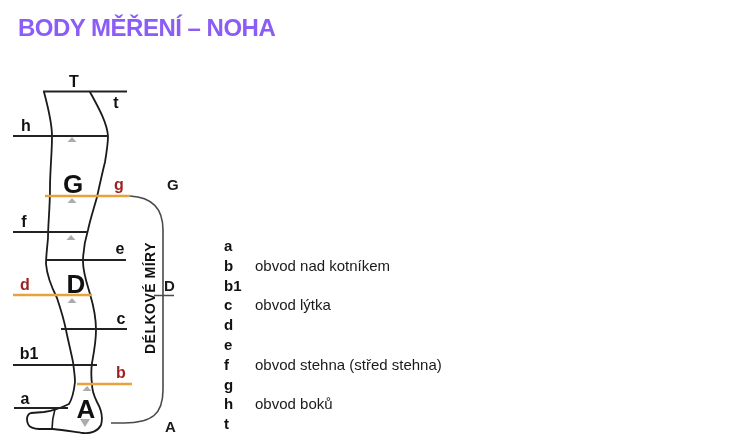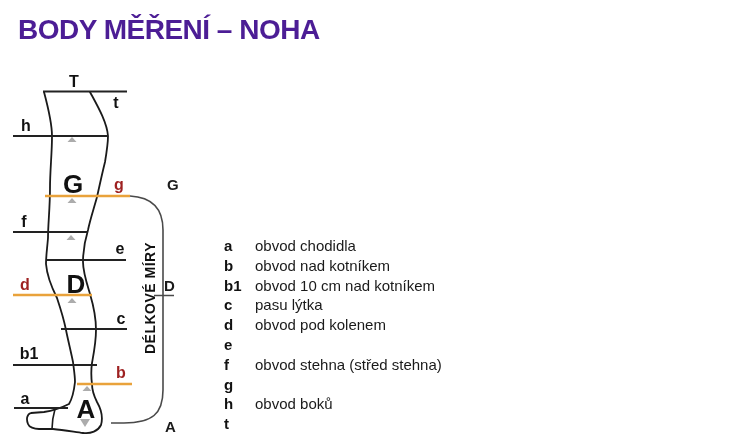--- a/index.html
+++ b/index.html
@@ -2,21 +2,21 @@
 <html><head>
 <meta charset="utf-8">
 <style>
   html,body{margin:0;padding:0;background:#fff;}
   .canvas{
     position:relative;width:750px;height:441px;background:#ffffff;overflow:hidden;
     font-family:"Liberation Sans",sans-serif;
   }
   .title{
     position:absolute;left:18px;top:14px;margin:0;
-    font-size:28px;font-weight:700;color:#4c1d95;letter-spacing:-0.5px;
+    font-size:24px;font-weight:700;color:#8b5cf6;letter-spacing:-0.5px;
     font-family:"Liberation Sans",sans-serif;
   }
   .diagram-svg{position:absolute;left:0;top:60px;}
   .legend{
     position:absolute;left:224px;top:236px;width:330px;
     font-size:15px;color:#1a1a1a;
   }
   .legend .row{display:flex;line-height:19.8px;height:19.8px;}
   .legend .k{display:inline-block;width:31px;font-weight:700;color:#111;flex:0 0 31px;}
   .legend .v{white-space:nowrap;}
@@ -106,37 +106,34 @@
     <text class="bracket-lab" x="167" y="190">G</text>
     <text class="bracket-lab" x="164" y="291">D</text>
     <text class="bracket-lab" x="165" y="432" font-size="16">A</text>
 
     <text class="vertical-lab" x="150" y="303" text-anchor="middle" transform="rotate(-90 150 298)">DÉLKOVÉ MÍRY</text>
   </svg>
 
   <div class="legend">
     <div class="row">
         <span class="k">a</span>
-        <span class="v">obvod chodidla</span>
       </div>
     <div class="row">
         <span class="k">b</span>
         <span class="v">obvod nad kotníkem</span>
       </div>
     <div class="row">
         <span class="k">b1</span>
-        <span class="v">obvod 10 cm nad kotníkem</span>
       </div>
     <div class="row">
         <span class="k">c</span>
-        <span class="v">pasu lýtka</span>
+        <span class="v">obvod lýtka</span>
       </div>
     <div class="row">
         <span class="k">d</span>
-        <span class="v">obvod pod kolenem</span>
       </div>
     <div class="row">
         <span class="k">e</span>
       </div>
     <div class="row">
         <span class="k">f</span>
         <span class="v">obvod stehna (střed stehna)</span>
       </div>
     <div class="row">
         <span class="k">g</span>

